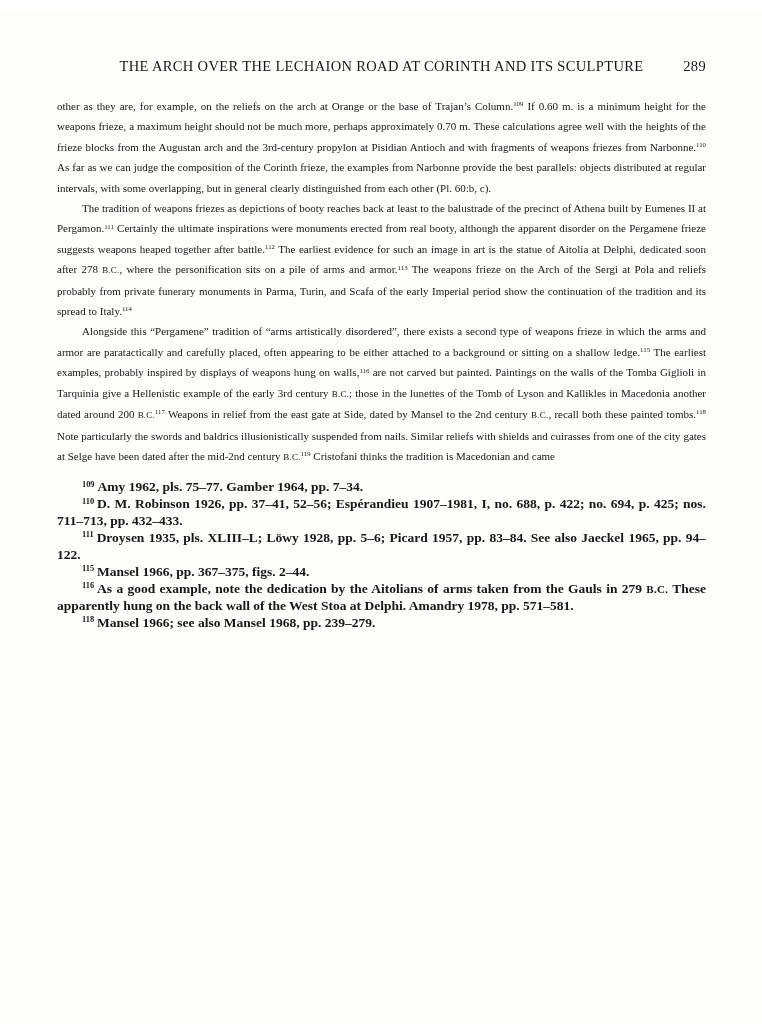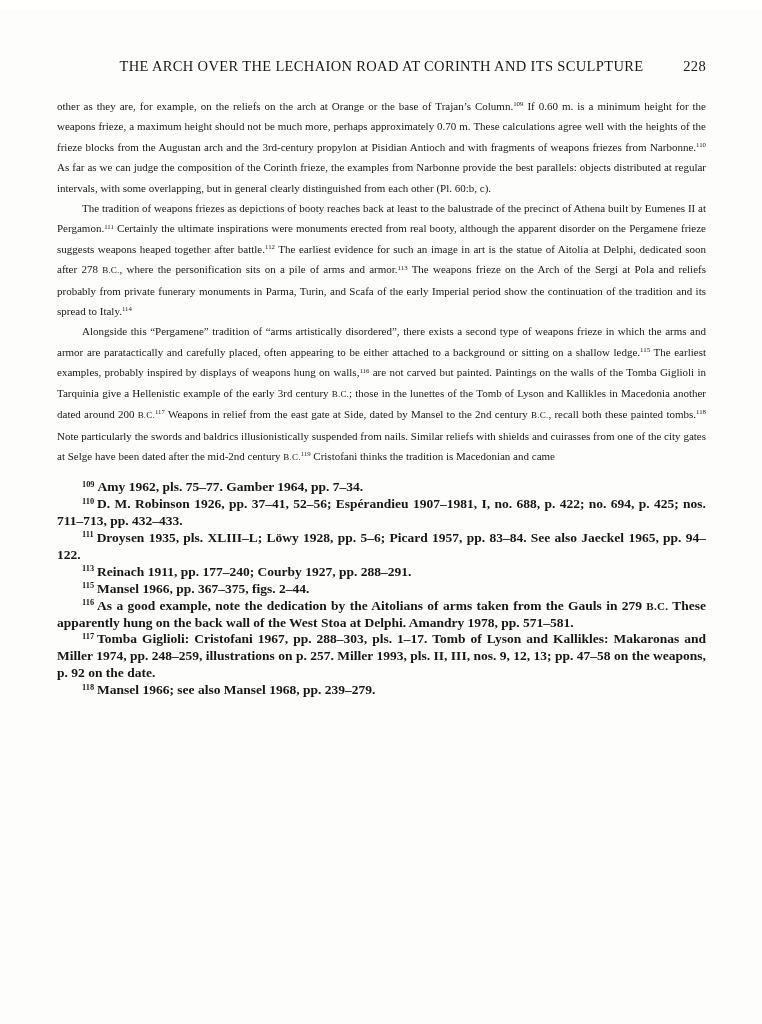--- a/index.html
+++ b/index.html
@@ -71,32 +71,30 @@
     text-indent: 25px;
     font-weight: bold;
   }
 </style>
 </head>
 <body>
 
 <div class="page">
   <header class="running-head">
     <span class="head-title">THE ARCH OVER THE LECHAION ROAD AT CORINTH AND ITS SCULPTURE</span>
-    <span class="page-num">228</span>
+    <span class="page-num">289</span>
   </header>
 
   <main class="body-text">
       <p class="para">other as they are, for example, on the reliefs on the arch at Orange or the base of Trajan’s Column.<sup class="fnref">109</sup> If 0.60 m. is a minimum height for the weapons frieze, a maximum height should not be much more, perhaps approximately 0.70 m. These calculations agree well with the heights of the frieze blocks from the Augustan arch and the 3rd-century propylon at Pisidian Antioch and with fragments of weapons friezes from Narbonne.<sup class="fnref">110</sup> As far as we can judge the composition of the Corinth frieze, the examples from Narbonne provide the best parallels: objects distributed at regular intervals, with some overlapping, but in general clearly distinguished from each other (Pl. 60:b, c).</p>
       <p class="para indent">The tradition of weapons friezes as depictions of booty reaches back at least to the balustrade of the precinct of Athena built by Eumenes II at Pergamon.<sup class="fnref">111</sup> Certainly the ultimate inspirations were monuments erected from real booty, although the apparent disorder on the Pergamene frieze suggests weapons heaped together after battle.<sup class="fnref">112</sup> The earliest evidence for such an image in art is the statue of Aitolia at Delphi, dedicated soon after 278 <span class="smallcaps">B.C.</span>, where the personification sits on a pile of arms and armor.<sup class="fnref">113</sup> The weapons frieze on the Arch of the Sergi at Pola and reliefs probably from private funerary monuments in Parma, Turin, and Scafa of the early Imperial period show the continuation of the tradition and its spread to Italy.<sup class="fnref">114</sup></p>
       <p class="para indent">Alongside this “Pergamene” tradition of “arms artistically disordered”, there exists a second type of weapons frieze in which the arms and armor are paratactically and carefully placed, often appearing to be either attached to a background or sitting on a shallow ledge.<sup class="fnref">115</sup> The earliest examples, probably inspired by displays of weapons hung on walls,<sup class="fnref">116</sup> are not carved but painted. Paintings on the walls of the Tomba Giglioli in Tarquinia give a Hellenistic example of the early 3rd century <span class="smallcaps">B.C.</span>; those in the lunettes of the Tomb of Lyson and Kallikles in Macedonia another dated around 200 <span class="smallcaps">B.C.</span><sup class="fnref">117</sup> Weapons in relief from the east gate at Side, dated by Mansel to the 2nd century <span class="smallcaps">B.C.</span>, recall both these painted tombs.<sup class="fnref">118</sup> Note particularly the swords and baldrics illusionistically suspended from nails. Similar reliefs with shields and cuirasses from one of the city gates at Selge have been dated after the mid-2nd century <span class="smallcaps">B.C.</span><sup class="fnref">119</sup> Cristofani thinks the tradition is Macedonian and came</p>
     </main>
 
   <section class="footnotes">
       <p class="footnote"><sup class="fnnum">109</sup>Amy 1962, pls. 75–77. Gamber 1964, pp. 7–34.</p>
       <p class="footnote"><sup class="fnnum">110</sup>D. M. Robinson 1926, pp. 37–41, 52–56; Espérandieu 1907–1981, I, no. 688, p. 422; no. 694, p. 425; nos. 711–713, pp. 432–433.</p>
       <p class="footnote"><sup class="fnnum">111</sup>Droysen 1935, pls. XLIII–L; Löwy 1928, pp. 5–6; Picard 1957, pp. 83–84. See also Jaeckel 1965, pp. 94–122.</p>
-      <p class="footnote"><sup class="fnnum">113</sup>Reinach 1911, pp. 177–240; Courby 1927, pp. 288–291.</p>
       <p class="footnote"><sup class="fnnum">115</sup>Mansel 1966, pp. 367–375, figs. 2–44.</p>
       <p class="footnote"><sup class="fnnum">116</sup>As a good example, note the dedication by the Aitolians of arms taken from the Gauls in 279 <span class="smallcaps">B.C.</span> These apparently hung on the back wall of the West Stoa at Delphi. Amandry 1978, pp. 571–581.</p>
-      <p class="footnote"><sup class="fnnum">117</sup>Tomba Giglioli: Cristofani 1967, pp. 288–303, pls. 1–17. Tomb of Lyson and Kallikles: Makaronas and Miller 1974, pp. 248–259, illustrations on p. 257. Miller 1993, pls. II, III, nos. 9, 12, 13; pp. 47–58 on the weapons, p. 92 on the date.</p>
       <p class="footnote"><sup class="fnnum">118</sup>Mansel 1966; see also Mansel 1968, pp. 239–279.</p>
     </section>
 </div>
 
 </body></html>

